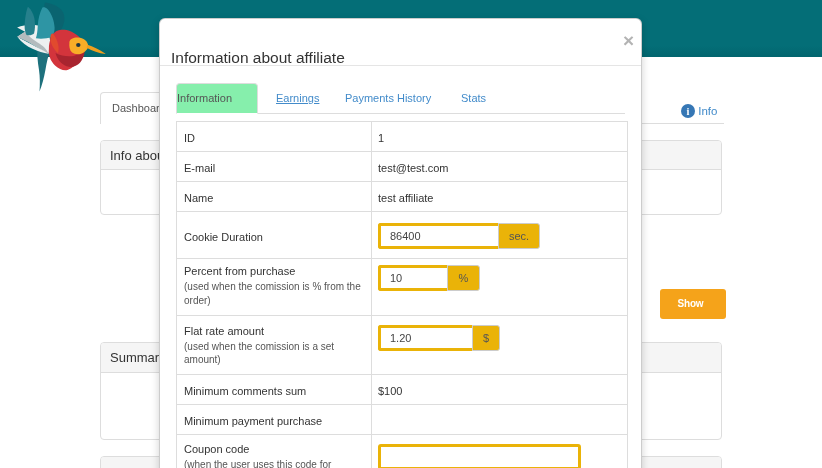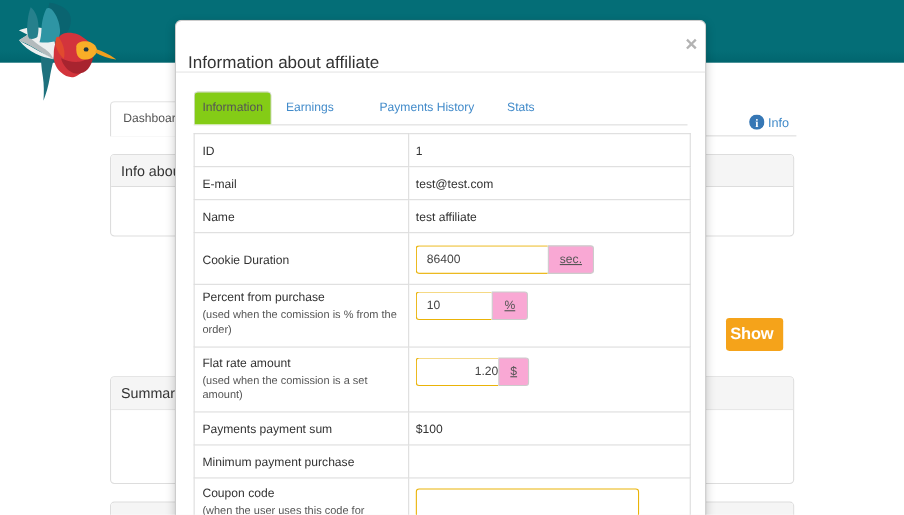--- a/index.html
+++ b/index.html
@@ -20,57 +20,57 @@
 .panel { position:absolute; left:100px; width:622px; background:#fff;
   border:1px solid #ddd; border-radius:4px; z-index:1; }
 .panel .hd { background:#f5f5f5; border-bottom:1px solid #ddd; border-radius:3px 3px 0 0;
   font-size:13px; color:#333; padding-left:9px; }
 #panel1 { top:140px; height:75px; }
 #panel1 .hd { height:29px; line-height:30px; }
 #panel2 { top:342px; height:98px; }
 #panel2 .hd { height:30px; line-height:29px; }
 #panel3 { top:456px; height:40px; }
 #panel3 .hd { height:30px; line-height:29px; }
-#showBtn { position:absolute; left:660px; top:289px; width:52px; height:30px;
-  background:#f5a31a; border-radius:3px; color:#fff; font-size:15px; font-weight:bold; letter-spacing:-0.2px;
+#showBtn { position:absolute; left:660px; top:289px; width:66px; height:30px;
+  background:#f5a31a; border-radius:3px; color:#fff; font-size:10px; font-weight:bold; letter-spacing:-0.2px;
   text-align:center; line-height:30px; z-index:1; padding-right:5px; }
 
 
 #modal { position:absolute; left:159px; top:18px; width:483px; height:470px;
   background:#fff; border:1px solid rgba(0,0,0,.2); border-radius:6px 6px 0 0;
   box-shadow:0 3px 9px rgba(0,0,0,.18); z-index:10; }
 #mhead { position:relative; height:47px; border-bottom:1px solid #e5e5e5; }
 #mtitle { position:absolute; left:11px; top:16px; line-height:45px; font-size:15.5px;
   font-weight:500; color:#333; }
 #mclose { position:absolute; right:3px; top:0; line-height:43px; font-size:19px;
   color:#b3b3b3; font-weight:bold; padding:0 4px; }
 #mbody { position:relative; padding:15px 16px 0 16px; }
 
 
 #tabs { position:relative; height:33px; border-bottom:1px solid #ddd; font-size:11px; }
 #tabs .tab { position:absolute; bottom:0; }
-#tabA { left:0; width:71px; height:31px; background:#84cc16; border:1px solid #ddd;
+#tabA { left:0; width:82px; height:31px; background:#86efac; border:1px solid #ddd;
   border-bottom:1px solid #fff; border-radius:4px 4px 0 0; color:#555;
-  line-height:29px; text-align:center; margin-bottom:-1px; }
+  line-height:29px; text-align:left; margin-bottom:-1px; }
 .tablink { color:#428bca; line-height:30px; }
-#tabB { left:84px; } #tabC { left:169px; } #tabD { left:285px; }
+#tabB { left:100px;text-decoration:underline; } #tabC { left:169px; } #tabD { left:285px; }
 
 
 #tbl { margin-top:6.5px; width:451px; border-collapse:collapse; table-layout:fixed;
   font-size:11px; color:#333; }
 #tbl td { border:1px solid #ddd; vertical-align:middle; padding:4px 0 0 7px; }
 #tbl td.v { padding-left:6px; }
 #tbl .small { font-size:10px; color:#555; line-height:13.5px; margin-top:3px; }
 .ig { display:flex; }
-.ig input, .tin { height:26px; border:1px solid #eab308; border-radius:3px;
+.ig input, .tin { height:26px; border:3px solid #eab308; border-radius:3px;
   font-family:"Liberation Sans",sans-serif; font-size:11px; color:#444;
-  padding:0 0 0 9px; outline:none; }
+  padding:0 16px 0 9px; outline:none; }
 .ig input { border-radius:3px 0 0 3px; border-right:none; }
-.addon { height:26px; background:#f9a8d4; border:1px solid #ccc; border-radius:0 3px 3px 0;
-  font-size:11px; color:#555; display:flex; align-items:center; justify-content:center;text-decoration:underline; }
+.addon { height:26px; background:#eab308; border:1px solid #ccc; border-radius:0 3px 3px 0;
+  font-size:11px; color:#555; display:flex; align-items:center; justify-content:center; }
 </style>
 </head>
 <body>
 <div id="stage">
 
   <div id="navbar"></div>
   <div id="tabline"></div>
   <div id="dashTab">Dashboard</div>
   <div id="infoLink"><svg width="14" height="14" viewBox="0 0 14 14" style="vertical-align:-3px">
         <circle cx="7" cy="7" r="7" fill="#3677b5"></circle>
@@ -162,27 +162,27 @@
                   <input value="10" style="width: 69px;">
                   <div class="addon" style="width:33px">%</div>
                 </div>
               </td>
             </tr>
         <tr style="height:59px">
               <td style="vertical-align:top; padding-top:9px">Flat rate amount
             <div class="small">(used when the comission is a set amount)</div></td>
           <td class="v" style="vertical-align:top; padding-top:9.5px">
                 <div class="ig">
-                  <input value="1.20" style="width: 75px; text-align: right;">
+                  <input value="1.20" style="width: 94px;">
                   <div class="addon" style="width:28px">$</div>
                 </div>
               </td>
             </tr>
         <tr style="height:30px">
-              <td>Payments payment sum</td>
+              <td>Minimum comments sum</td>
               <td class="v">$100</td>
             </tr>
         <tr style="height:30px">
               <td>Minimum payment purchase</td>
               <td class="v"></td>
             </tr>
         <tr style="height:64px">
               <td style="vertical-align:top; padding-top:8px">Coupon code
             <div class="small">(when the user uses this code for purchase)</div></td>
           <td class="v" style="vertical-align:top; padding-top:9px"><input class="tin" style="width: 203px;"></td>

